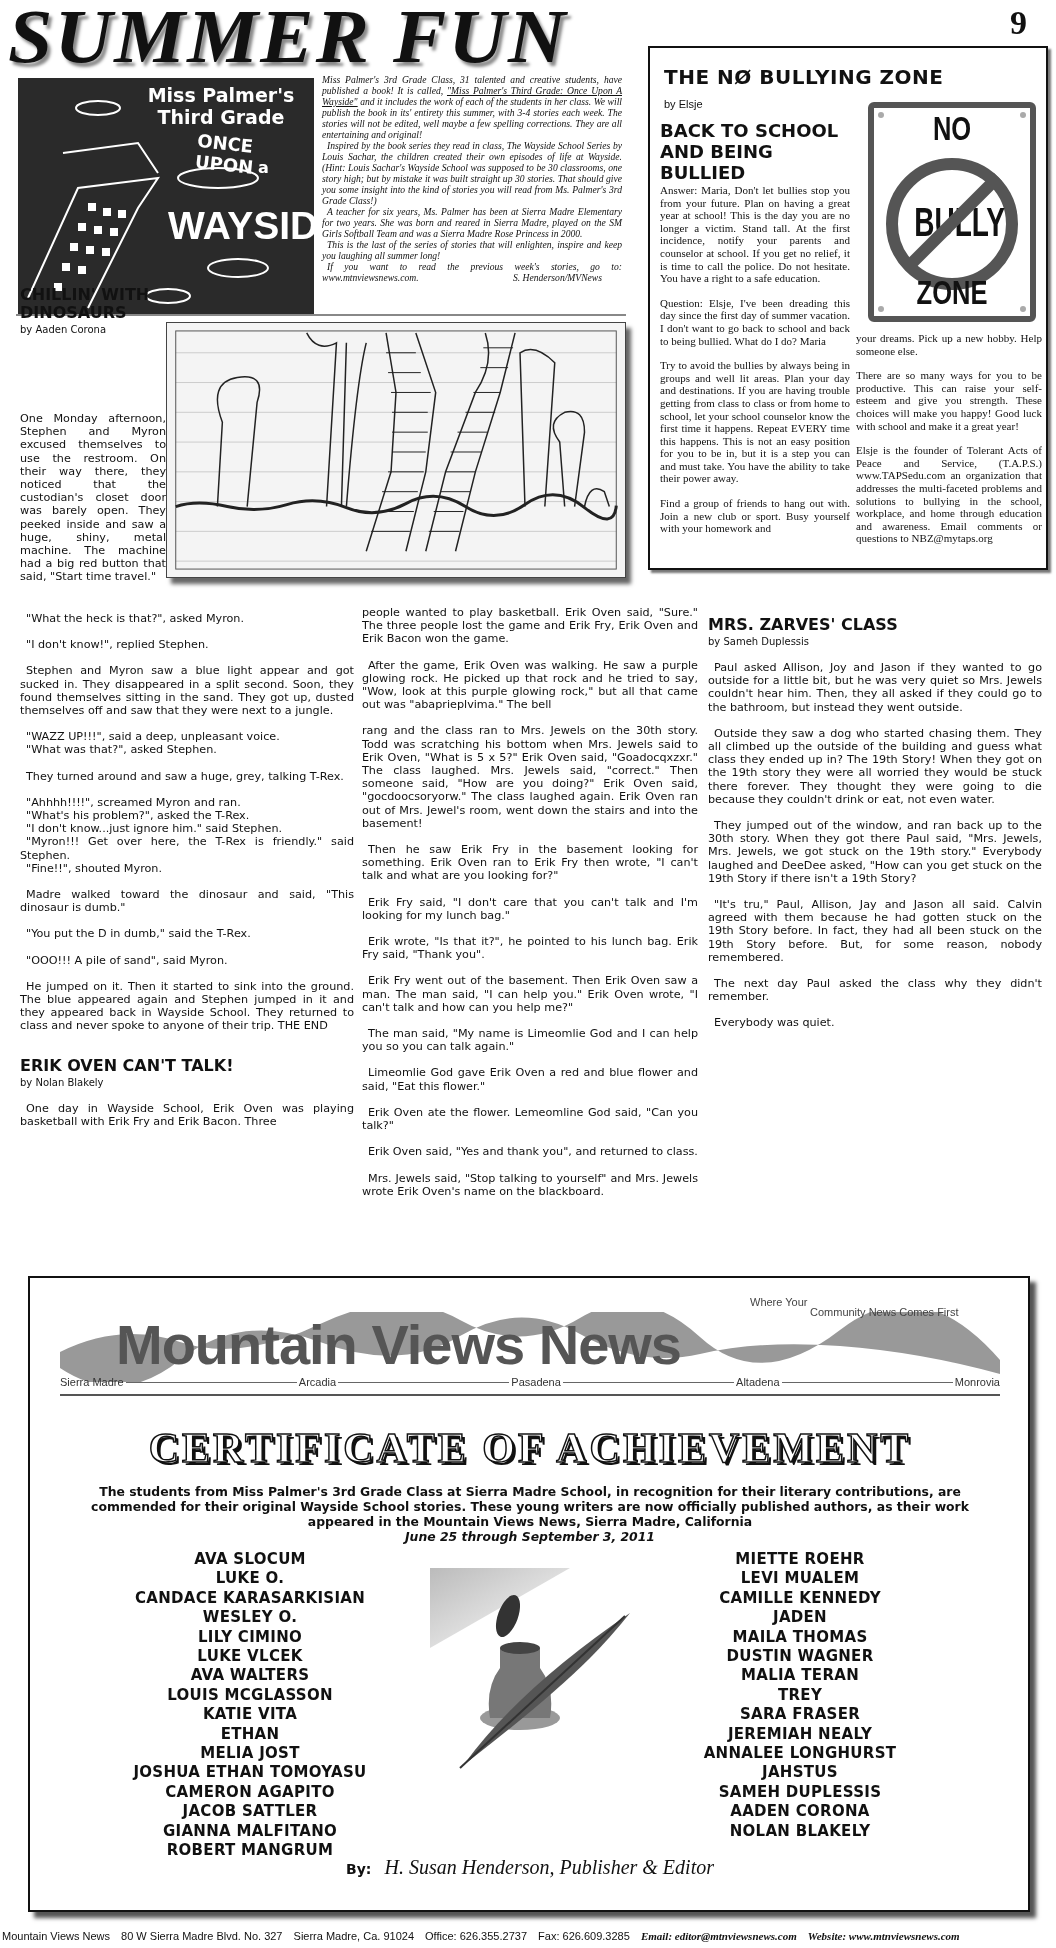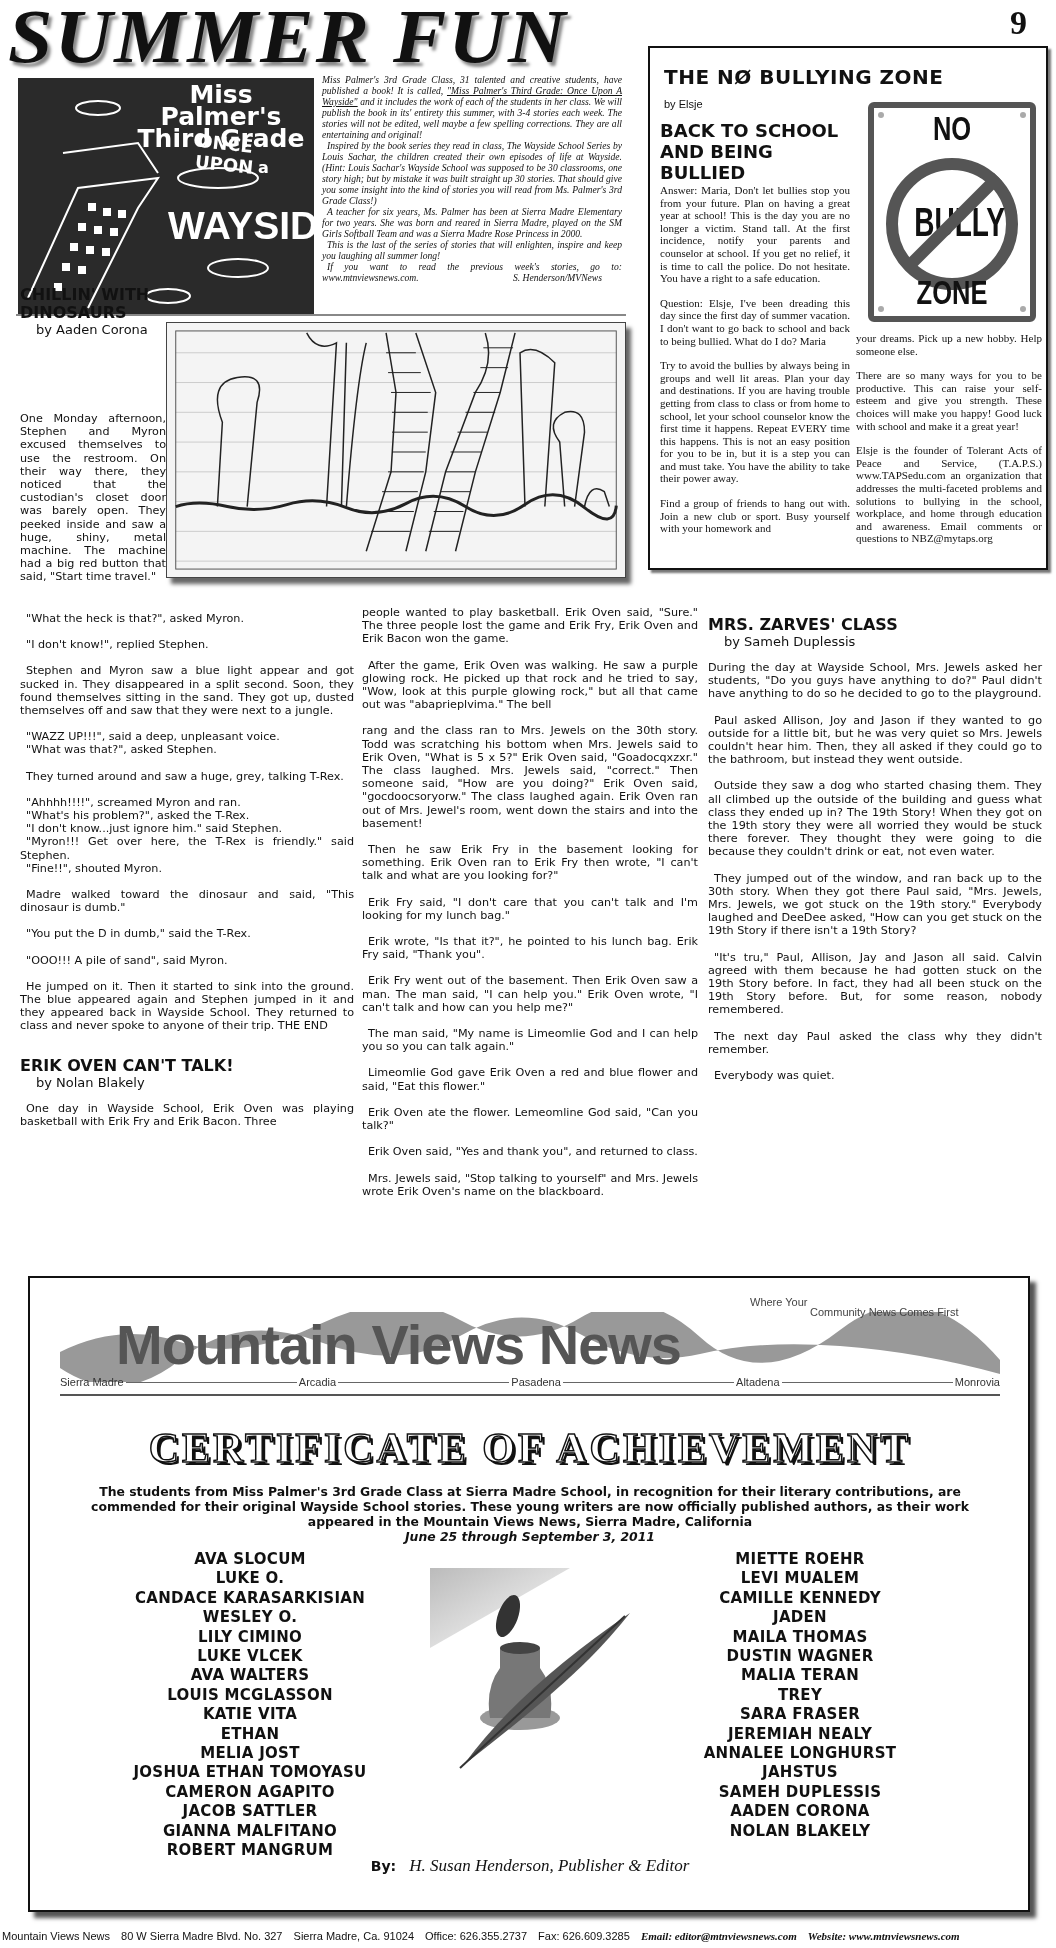--- a/index.html
+++ b/index.html
@@ -7,21 +7,21 @@
   body { position: relative; color: #111; font-family: "DejaVu Sans", sans-serif; }
   .abs { position: absolute; }
 
   
   .masthead { left: 8px; top: 0; width: 640px; height: 72px; }
   .masthead-title { font-family: "Liberation Serif", serif; font-weight: 900; font-style: italic; font-size: 76px; line-height: 72px; letter-spacing: 2px; color: #111; text-shadow: 3px 4px 3px #888; transform: scaleX(1.05); transform-origin: left; }
   .page-number { left: 1010px; top: 4px; font-family: "Liberation Serif", serif; font-weight: bold; font-size: 34px; color: #111; }
 
   
   .intro-image { left: 18px; top: 78px; width: 296px; height: 236px; background: #2a2a2a; overflow: hidden; }
-  .intro-image .t1 { position: absolute; left: 118px; top: 6px; width: 170px; text-align: center; font-family: "DejaVu Sans", sans-serif; font-weight: bold; font-size: 25px; line-height: 22px; color: #fff; }
+  .intro-image .t1 { position: absolute; left: 118px; top: 6px; width: 170px; text-align: center; font-family: "DejaVu Sans", sans-serif; font-weight: bold; font-size: 19px; line-height: 22px; color: #fff; }
   .intro-image .t2 { position: absolute; left: 178px; top: 58px; font-weight: bold; font-size: 18px; color: #fff; transform: rotate(6deg); }
   .intro-image .t3 { position: absolute; left: 240px; top: 80px; font-weight: bold; font-size: 16px; color: #fff; }
   .intro-image .t4 { position: absolute; left: 150px; top: 126px; font-family: "Liberation Sans", sans-serif; font-weight: bold; font-size: 39px; color: #fff; }
   .intro-text { left: 322px; top: 74px; width: 300px; font-family: "Liberation Serif", serif; font-style: italic; font-size: 9.6px; line-height: 11px; text-align: justify; }
   .intro-text p { text-indent: 5px; }
   .intro-text .u { text-decoration: underline; }
   .intro-rule { left: 16px; top: 314px; width: 610px; height: 2px; background: #888; }
 
   
   .nb-box { left: 648px; top: 46px; width: 400px; height: 524px; border: 2px solid #111; box-shadow: 3px 3px 2px #777; }
@@ -35,21 +35,21 @@
   .nb-sign { position: absolute; left: 218px; top: 18px; width: 168px; height: 220px; border: 6px solid #555; border-radius: 6px; background: #fff; text-align: center; }
   .nb-sign .no { font-family: "Liberation Sans", sans-serif; font-weight: bold; font-size: 34px; line-height: 40px; transform: scaleX(0.75); }
   .nb-sign .bully { position: absolute; left: 12px; top: 50px; width: 132px; height: 132px; border: 12px solid #555; border-radius: 50%; }
   .nb-sign .bully span { position: absolute; left: 0; right: 0; top: 30px; font-family: "Liberation Sans", sans-serif; font-weight: bold; font-size: 40px; transform: scaleX(0.7); }
   .nb-sign .bully i { position: absolute; left: 48px; top: -12px; width: 12px; height: 130px; background: #555; transform: rotate(45deg); }
   .nb-sign .zone { position: absolute; bottom: 4px; left: 0; right: 0; font-family: "Liberation Sans", sans-serif; font-weight: bold; font-size: 34px; transform: scaleX(0.75); }
   .nb-sign .bolt { position: absolute; width: 6px; height: 6px; background: #aaa; border-radius: 50%; }
 
   
   .story-head { font-family: "DejaVu Sans", sans-serif; font-weight: bold; font-size: 16px; line-height: 18px; }
-  .story-by { font-family: "DejaVu Sans", sans-serif; font-size: 13px; line-height: 15px; margin-left: 16px; }
+  .story-by { font-family: "DejaVu Sans", sans-serif; font-size: 10px; line-height: 15px; }
   .comic { font-family: "DejaVu Sans", sans-serif; font-size: 11.2px; line-height: 13.2px; text-align: justify; }
   .comic p { text-indent: 6px; margin-bottom: 13px; }
   .comic p.tight { margin-bottom: 0; }
   .chill-head { left: 20px; top: 286px; width: 150px; }
   .chill-lead { left: 20px; top: 412px; width: 146px; }
   .drawing { left: 166px; top: 322px; width: 460px; height: 256px; border: 1px solid #444; background: #f4f4f4; box-shadow: 5px 6px 4px #666; }
   .drawing svg { width: 100%; height: 100%; }
 
   .col1 { left: 20px; top: 612px; width: 334px; }
   .col2 { left: 362px; top: 606px; width: 336px; }
@@ -66,21 +66,21 @@
   .mvn-cities .line { flex: 1; height: 1px; background: #666; margin: 0 2px; }
   .mvn-rule { position: absolute; left: 0; top: 102px; width: 940px; height: 2px; background: #555; }
   .cert-title { position: absolute; left: 40px; top: 146px; width: 920px; text-align: center; font-family: "Liberation Serif", serif; font-weight: bold; font-size: 42px; letter-spacing: 3px; color: #fff; -webkit-text-stroke: 1.5px #111; text-shadow: 3px 3px 0 #111; }
   .cert-body { position: absolute; left: 50px; top: 206px; width: 900px; text-align: center; font-family: "DejaVu Sans", sans-serif; font-weight: bold; font-size: 12.4px; line-height: 15px; }
   .names { position: absolute; top: 272px; width: 300px; text-align: center; font-family: "DejaVu Sans", sans-serif; font-weight: bold; font-size: 15px; line-height: 19.4px; letter-spacing: 0.3px; }
   .names-left { left: 70px; }
   .names-right { left: 620px; }
   .quill { position: absolute; left: 400px; top: 290px; width: 220px; height: 220px; }
   .byline { position: absolute; left: 0; top: 578px; width: 1000px; text-align: center; }
   .byline .by { font-family: "DejaVu Sans", sans-serif; font-weight: bold; font-size: 14px; }
-  .byline .sig { font-family: "Liberation Serif", serif; font-style: italic; font-size: 17px; margin-left: 8px; }
+  .byline .sig { font-family: "Liberation Serif", serif; font-style: italic; font-size: 20px; margin-left: 8px; }
 
   .footer { left: 2px; top: 1930px; width: 1054px; white-space: nowrap; font-family: "Liberation Sans", sans-serif; font-size: 11px; color: #111; }
   .footer .sep { margin-right: 8px; }
   .footer .em { font-family: "Liberation Serif", serif; font-style: italic; font-weight: bold; }
 </style>
 </head>
 <body>
 
 <div class="abs masthead">
   <div class="masthead-title">SUMMER FUN</div>
@@ -244,21 +244,20 @@
   <p>The man said, "My name is Limeomlie God and I can help you so you can talk again."</p>
   <p>Limeomlie God gave Erik Oven a red and blue flower and said, "Eat this flower."</p>
   <p>Erik Oven ate the flower. Lemeomline God said, "Can you talk?"</p>
   <p>Erik Oven said, "Yes and thank you", and returned to class.</p>
   <p>Mrs. Jewels said, "Stop talking to yourself" and Mrs. Jewels wrote Erik Oven's name on the blackboard.</p>
 </div>
 
 <div class="abs comic col3">
   <div class="story-head">MRS. ZARVES' CLASS</div>
   <div class="story-by" style="margin-bottom:12px">by Sameh Duplessis</div>
-  <p style="text-indent:0">During the day at Wayside School, Mrs. Jewels asked her students, "Do you guys have anything to do?" Paul didn't have anything to do so he decided to go to the playground.</p>
   <p>Paul asked Allison, Joy and Jason if they wanted to go outside for a little bit, but he was very quiet so Mrs. Jewels couldn't hear him. Then, they all asked if they could go to the bathroom, but instead they went outside.</p>
   <p>Outside they saw a dog who started chasing them. They all climbed up the outside of the building and guess what class they ended up in? The 19th Story! When they got on the 19th story they were all worried they would be stuck there forever. They thought they were going to die because they couldn't drink or eat, not even water.</p>
   <p>They jumped out of the window, and ran back up to the 30th story. When they got there Paul said, "Mrs. Jewels, Mrs. Jewels, we got stuck on the 19th story." Everybody laughed and DeeDee asked, "How can you get stuck on the 19th Story if there isn't a 19th Story?</p>
   <p>"It's tru," Paul, Allison, Jay and Jason all said. Calvin agreed with them because he had gotten stuck on the 19th Story before. In fact, they had all been stuck on the 19th Story before. But, for some reason, nobody remembered.</p>
   <p>The next day Paul asked the class why they didn't remember.</p>
   <p>Everybody was quiet.</p>
 </div>
 
 <div class="abs cert">
   <div class="mvn-logo">

